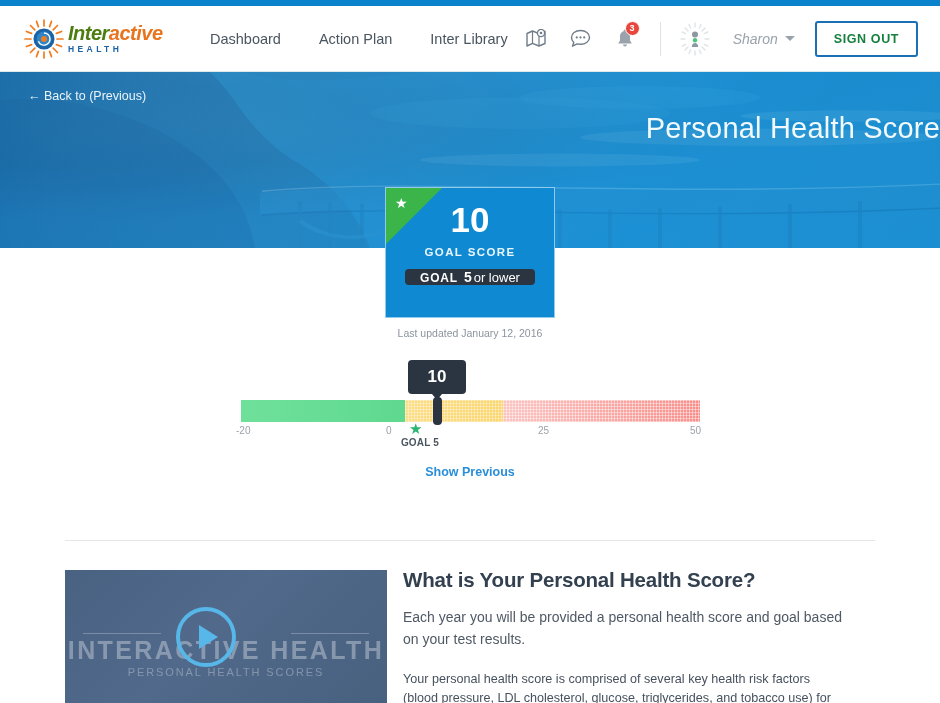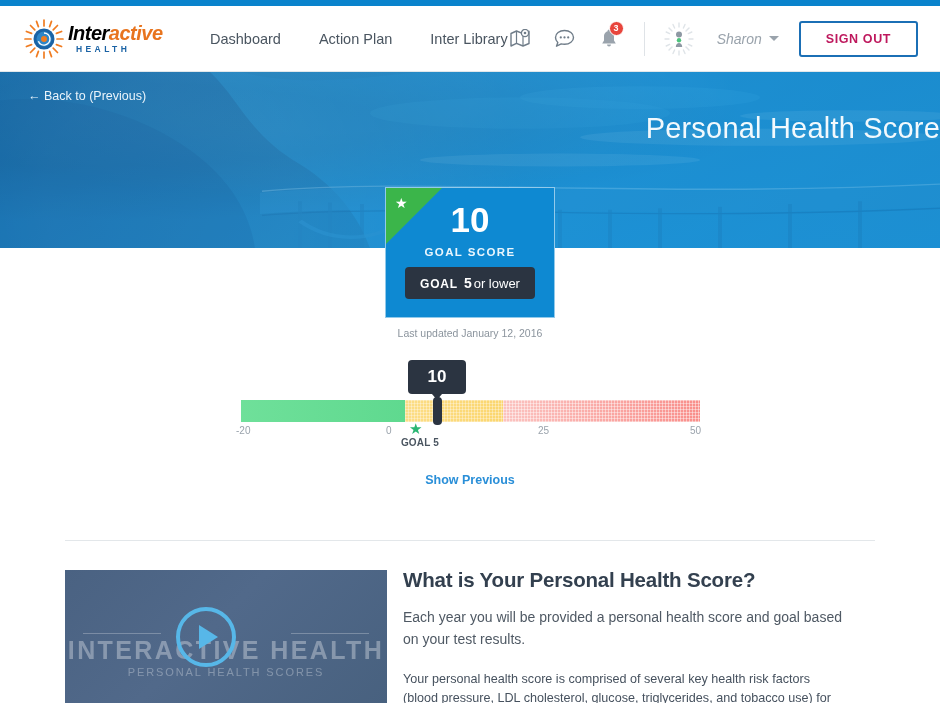--- a/index.html
+++ b/index.html
@@ -18,23 +18,23 @@
   
   .header {
     position:relative; height:65px; background:#fff;
     border-bottom:1px solid #e2e7ea;
     display:flex; align-items:center;
   }
   .logo { display:flex; align-items:center; margin-left:24px; width:140px; }
   .logo-mark { position:relative; width:40px; height:40px; flex:0 0 40px; }
   .logo-text { margin-left:4px; line-height:1; }
   .logo-word { font-size:20px; font-style:italic; font-weight:bold; letter-spacing:-.5px; }
-  .logo-in { color:#000000; }
+  .logo-in { color:#4d7c0f; }
   .logo-act { color:#e8741e; }
-  .logo-sub { font-size:8.5px; letter-spacing:3.4px; color:#1b63a5; font-weight:bold; margin-top:2px;margin-left:8px; }
+  .logo-sub { font-size:8.5px; letter-spacing:3.4px; color:#1b63a5; font-weight:bold; margin-top:2px; }
 
   .nav { display:flex; align-items:center; margin-left:46px;text-align:center; }
   .nav a {
     font-size:14.5px; color:#4a5560; text-decoration:none;
     margin-right:38px; white-space:nowrap;
   }
   .nav a:last-child { margin-right:0; }
 
   .header-right {
     position:absolute; right:22px; top:0; height:65px;
@@ -56,22 +56,22 @@
   .user { display:flex; align-items:center; cursor:pointer; }
   .user-avatar { position:relative; width:40px; height:34px; flex:0 0 40px; }
   .user-name {
     font-size:14px; font-style:italic; color:#9aa3ac; margin-left:18px;
   }
   .caret {
     width:0;height:0;border-left:5px solid transparent;border-right:5px solid transparent;
     border-top:5px solid #9aa3ac; margin-left:7px;
   }
   .signout {
-    margin-left:20px; border:2px solid #1b6fb5; color:#be185d;
-    background:#fff; border-radius:3px; padding:9px 25px;
+    margin-left:20px; border:2px solid #1b6fb5; color:#15803d;
+    background:#fff; border-radius:3px; padding:9px 17px;
     font-size:12.5px; font-weight:bold; letter-spacing:.6px; cursor:pointer;
     font-family:"Liberation Sans", sans-serif;
   }
 
   
   .hero {
     position:relative; height:176px; overflow:hidden;
     background:
       radial-gradient(circle at 18% 72%, rgba(255,255,255,.10) 0 16%, transparent 45%),
       radial-gradient(ellipse at 10% 30%, rgba(10,60,100,.30) 0 24%, transparent 55%),
@@ -102,22 +102,22 @@
   }
   .corner-star {
     position:absolute; left:9px; top:8px; font-size:14px; color:#fff; line-height:1;
   }
   .score-value { margin-top:14px; font-size:35px; font-weight:bold; color:#fff; line-height:1; }
   .score-label {
     margin-top:9px; font-size:11.5px; letter-spacing:1.4px;
     font-weight:bold; color:#eaf6fd;
   }
   .goal-pill {
-    position:absolute; left:19px; right:19px; bottom:18px;
-    background:#2b3441; color:#fff; border-radius:4px; padding:8px 0;
+    position:absolute; left:19px; right:19px; bottom:32px;
+    background:#2b3441; color:#fff; border-radius:4px; padding:0 0;
     font-size:13px;
   }
   .goal-pill .g-word { font-weight:bold; letter-spacing:.8px; font-size:12px; }
   .goal-pill .g-num { font-weight:bold; font-size:14px; margin:0 2px 0 6px; }
   .goal-pill .g-tail { font-weight:normal; }
 
   .last-updated {
     position:absolute; left:0; right:0; top:327px; text-align:center;
     font-size:10.5px; color:#8b949d; z-index:4;
   }
@@ -157,21 +157,21 @@
   }
   .goal-star {
     position:absolute; left:409px; top:66px; font-size:15px; color:#2bb673; line-height:1;
   }
   .goal-caption {
     position:absolute; left:385px; top:82px; width:70px; text-align:center;
     font-size:10px; font-weight:bold; color:#4a5560; letter-spacing:.2px;
   }
   .show-prev {
     position:absolute; left:0; right:0; top:110px; text-align:center;
-    font-size:12.5px; color:#2a8fd8; font-weight:bold; text-decoration:none; cursor:pointer;margin-top:8px;
+    font-size:12.5px; color:#2a8fd8; font-weight:bold; text-decoration:none; cursor:pointer;
   }
 
   
   .hr { position:absolute; left:65px; top:540px; width:810px; height:1px; background:#e3e7ea; }
 
   
   .video {
     position:absolute; left:65px; top:570px; width:322px; height:133px;
     background:linear-gradient(135deg,#4a6282 0%,#51698a 45%,#48617f 100%);
     overflow:hidden; cursor:pointer;

